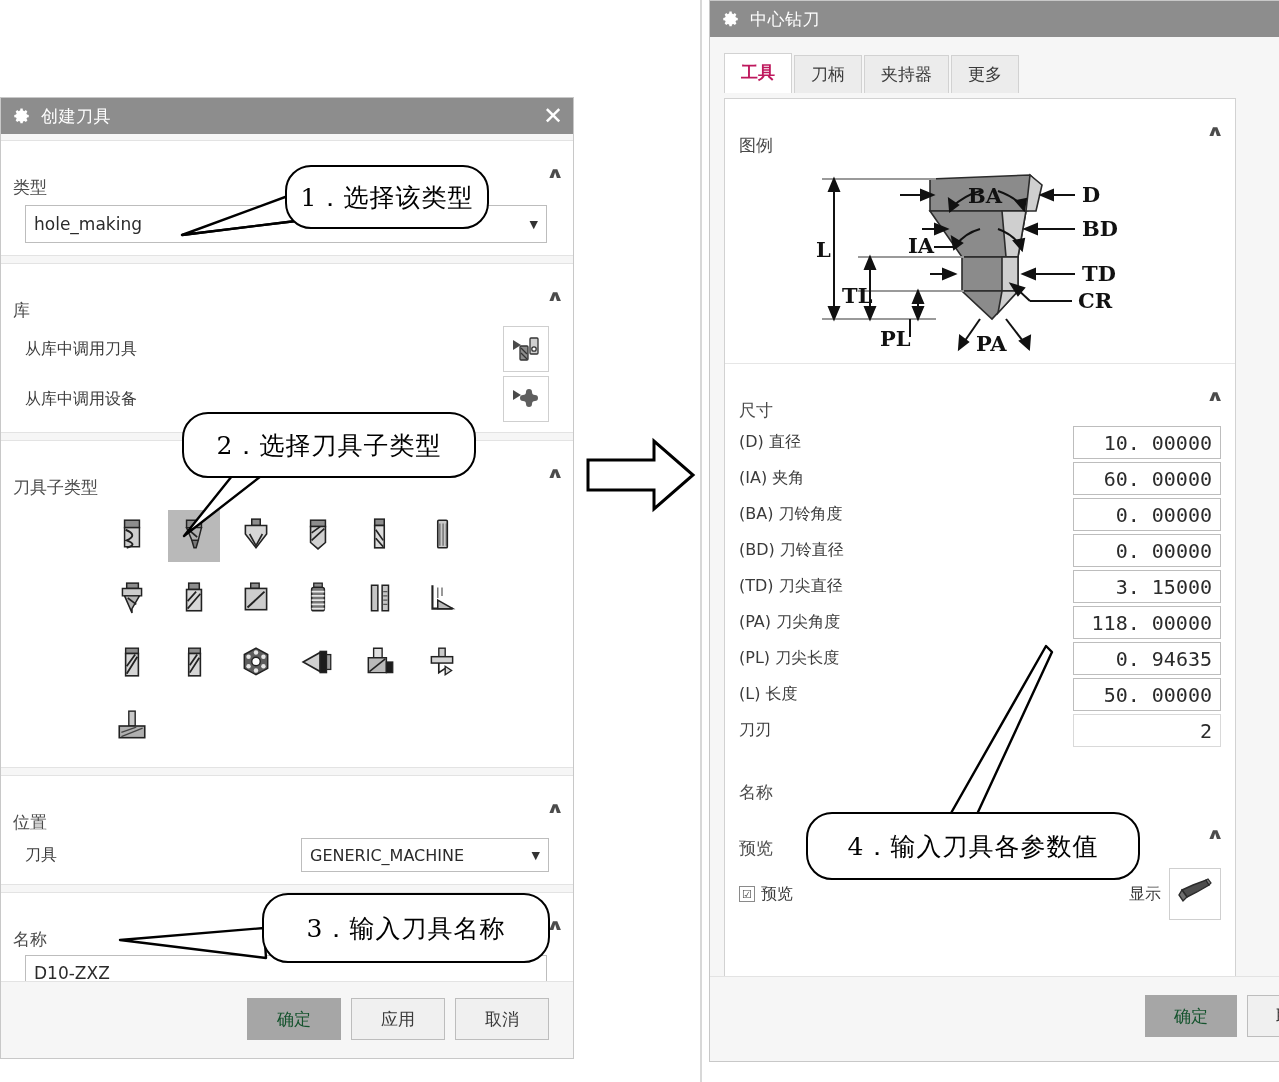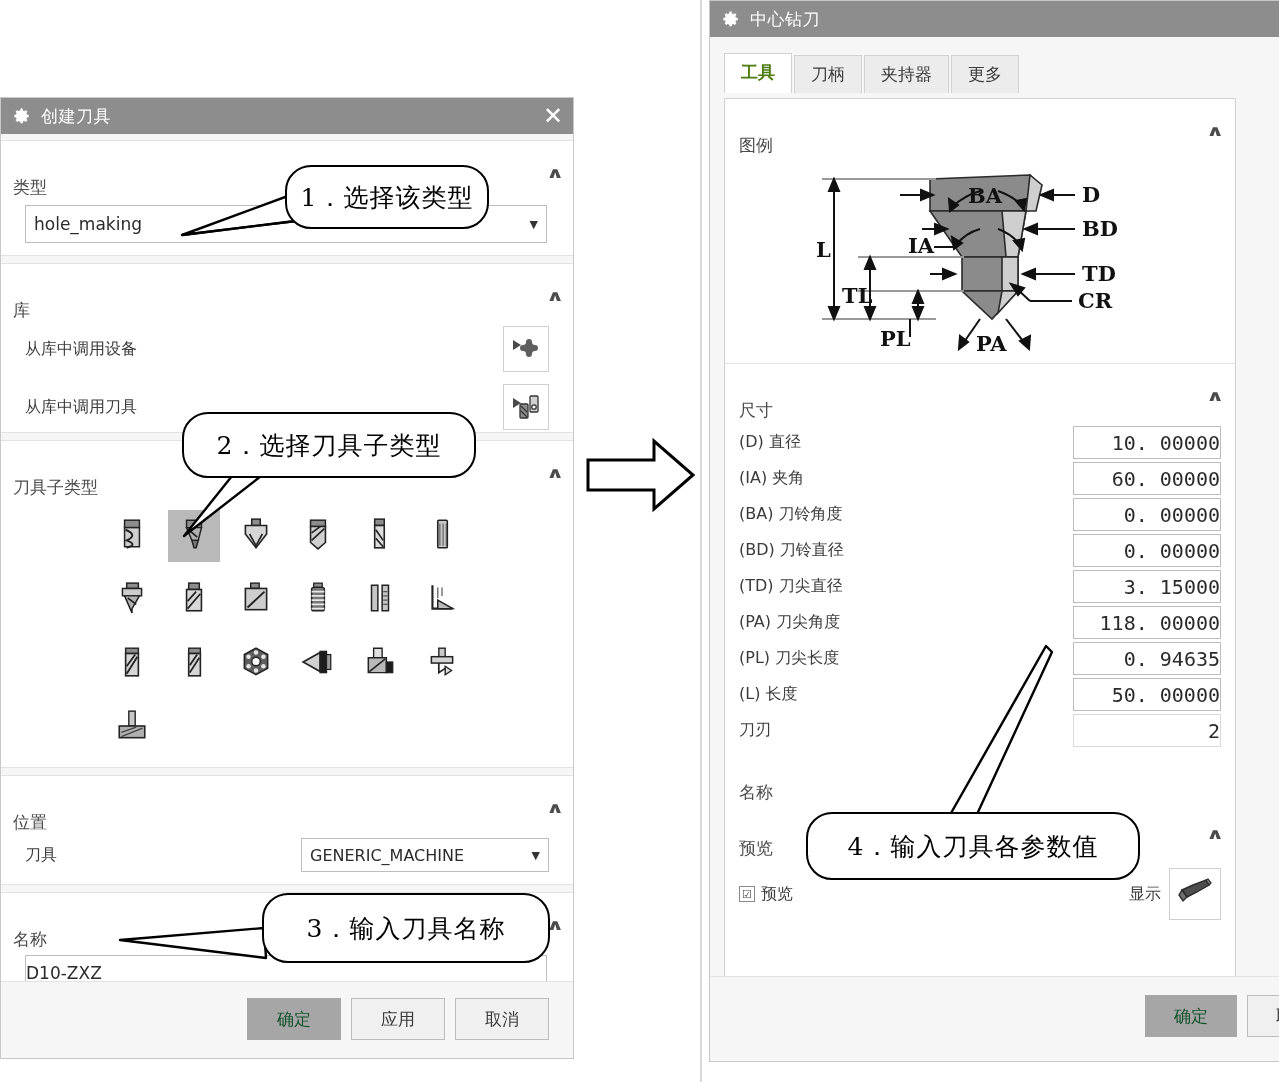--- a/index.html
+++ b/index.html
@@ -20,39 +20,39 @@
   .card{background:#ffffff;border:1px solid #e3e3e3;border-left:none;border-right:none;box-sizing:border-box;margin:0;}
   .sec-head{display:flex;align-items:center;padding:6px 12px 2px 12px;}
   .sec-title{font-size:17px;color:#4b4b4b;margin-top:29px;}
   .sec-head .spacer{flex:1;}
   .chev{font-size:15px;color:#4b4b4b;font-weight:700;transform:scaleX(1.5);display:inline-block;}
   .row{display:flex;align-items:center;padding:4px 12px;}
   .row .lbl{font-size:16px;color:#3b3b3b;}
   .row .spacer{flex:1;}
   
   .textbox{border:1px solid #bdbdbd;background:#ffffff;height:34px;display:flex;align-items:center;
-           padding:0 0;font-size:17px;color:#2b2b2b;box-sizing:border-box;}
+           padding:0 8px;font-size:17px;color:#2b2b2b;box-sizing:border-box;}
   .combo{border:1px solid #bdbdbd;background:#ffffff;height:38px;display:flex;align-items:center;
          padding:0 8px;font-size:17px;color:#2b2b2b;box-sizing:border-box;}
   .combo .caret{margin-left:auto;font-size:11px;color:#333;}
   
   .btn{border:1px solid #bdbdbd;background:#f0f0f0;font-size:17px;color:#3a3a3a;
        display:flex;align-items:center;justify-content:center;box-sizing:border-box;cursor:default;}
   .btn.primary{background:#a6a6a6;border-color:#a6a6a6;color:#14532d;}
   .iconbtn{width:46px;height:46px;border:1px solid #cfcfcf;background:#ffffff;
            display:flex;align-items:center;justify-content:center;box-sizing:border-box;}
   
   .subtype-grid{display:grid;grid-template-columns:repeat(6,62px);justify-content:center;row-gap:6px;padding:6px 0 10px 0;}
   .subtype-cell{width:62px;height:58px;display:flex;align-items:center;justify-content:center;}
   .subtype-cell.sel{background:#b9b9b9;width:52px;height:52px;margin:3px 5px;}
   
   .tabs{display:flex;align-items:flex-end;height:42px;padding-left:14px;background:#f6f6f6;}
   .tab{border:1px solid #d2d2d2;border-bottom:none;background:#ececec;font-size:17px;color:#3a3a3a;
        padding:7px 16px 7px 16px;box-sizing:border-box;margin-right:2px;cursor:default;}
-  .tab.active{background:#ffffff;color:#4d7c0f;font-weight:600;padding-bottom:9px;margin-top:45px;}
+  .tab.active{background:#ffffff;color:#be185d;font-weight:600;padding-bottom:9px;margin-top:45px;}
   
   .callout{position:absolute;background:#ffffff;border:2px solid #000;border-radius:26px;
            display:flex;align-items:center;justify-content:center;
            font-family:"DejaVu Serif","Liberation Serif",serif;font-size:25px;color:#000;
            letter-spacing:1px;white-space:nowrap;z-index:40;}
   .callout-svg{position:absolute;z-index:39;overflow:visible;}
   .big-arrow{position:absolute;z-index:5;}
   .vsep{position:absolute;background:#d8d8d8;}
   .divider{height:1px;background:#e6e6e6;}
   .preview-chk{display:inline-flex;align-items:center;font-size:16px;color:#3b3b3b;}
@@ -91,40 +91,40 @@
       </div>
     </div>
   </div>
 
   <div class="card" style="margin-top:7px;">
     <div class="sec-head">
       <span class="sec-title">库</span>
       <span class="spacer"></span>
       <span class="chev">∧</span>
     </div>
-    <div class="row" style="padding:2px 24px 10px 24px;">
-      <span class="lbl">从库中调用设备</span>
-      <span class="spacer"></span>
-      <span class="iconbtn">
-        <svg width="30" height="30" viewBox="0 0 30 30">
-          <path fill="#4a4a4a" d="M2 6 L10 11 L2 16 Z"></path>
-          <path fill="#5e5e5e" d="M18 5 a3 3 0 0 1 3 3 a3 3 0 0 0 3 3 a3 3 0 0 1 0 6 a3 3 0 0 0 -3 3 a3 3 0 0 1 -6 0 a3 3 0 0 0 -3 -3 a3 3 0 0 1 0 -6 a3 3 0 0 0 3 -3 a3 3 0 0 1 3 -3 z"></path>
-        </svg>
-      </span>
-    </div>
     <div class="row" style="padding:2px 24px;">
       <span class="lbl">从库中调用刀具</span>
       <span class="spacer"></span>
       <span class="iconbtn">
         <svg width="30" height="30" viewBox="0 0 30 30">
           <path fill="#4a4a4a" d="M2 6 L10 11 L2 16 Z"></path>
           <rect x="9" y="12" width="8" height="14" rx="1" fill="#8c8c8c" stroke="#333" stroke-width="1.3"></rect>
           <path d="M10 14 L16 20 M10 19 L16 25" stroke="#333" stroke-width="1.3" fill="none"></path>
           <rect x="19" y="4" width="8" height="16" rx="1" fill="#d0d0d0" stroke="#333" stroke-width="1.3"></rect>
           <circle cx="23" cy="15" r="2.2" fill="#fff" stroke="#333" stroke-width="1.3"></circle>
+        </svg>
+      </span>
+    </div>
+    <div class="row" style="padding:2px 24px 10px 24px;">
+      <span class="lbl">从库中调用设备</span>
+      <span class="spacer"></span>
+      <span class="iconbtn">
+        <svg width="30" height="30" viewBox="0 0 30 30">
+          <path fill="#4a4a4a" d="M2 6 L10 11 L2 16 Z"></path>
+          <path fill="#5e5e5e" d="M18 5 a3 3 0 0 1 3 3 a3 3 0 0 0 3 3 a3 3 0 0 1 0 6 a3 3 0 0 0 -3 3 a3 3 0 0 1 -6 0 a3 3 0 0 0 -3 -3 a3 3 0 0 1 0 -6 a3 3 0 0 0 3 -3 a3 3 0 0 1 3 -3 z"></path>
         </svg>
       </span>
     </div>
   </div>
 
   <div class="card" style="margin-top:7px;">
     <div class="sec-head">
       <span class="sec-title">刀具子类型</span>
       <span class="spacer"></span>
       <span class="chev">∧</span>

